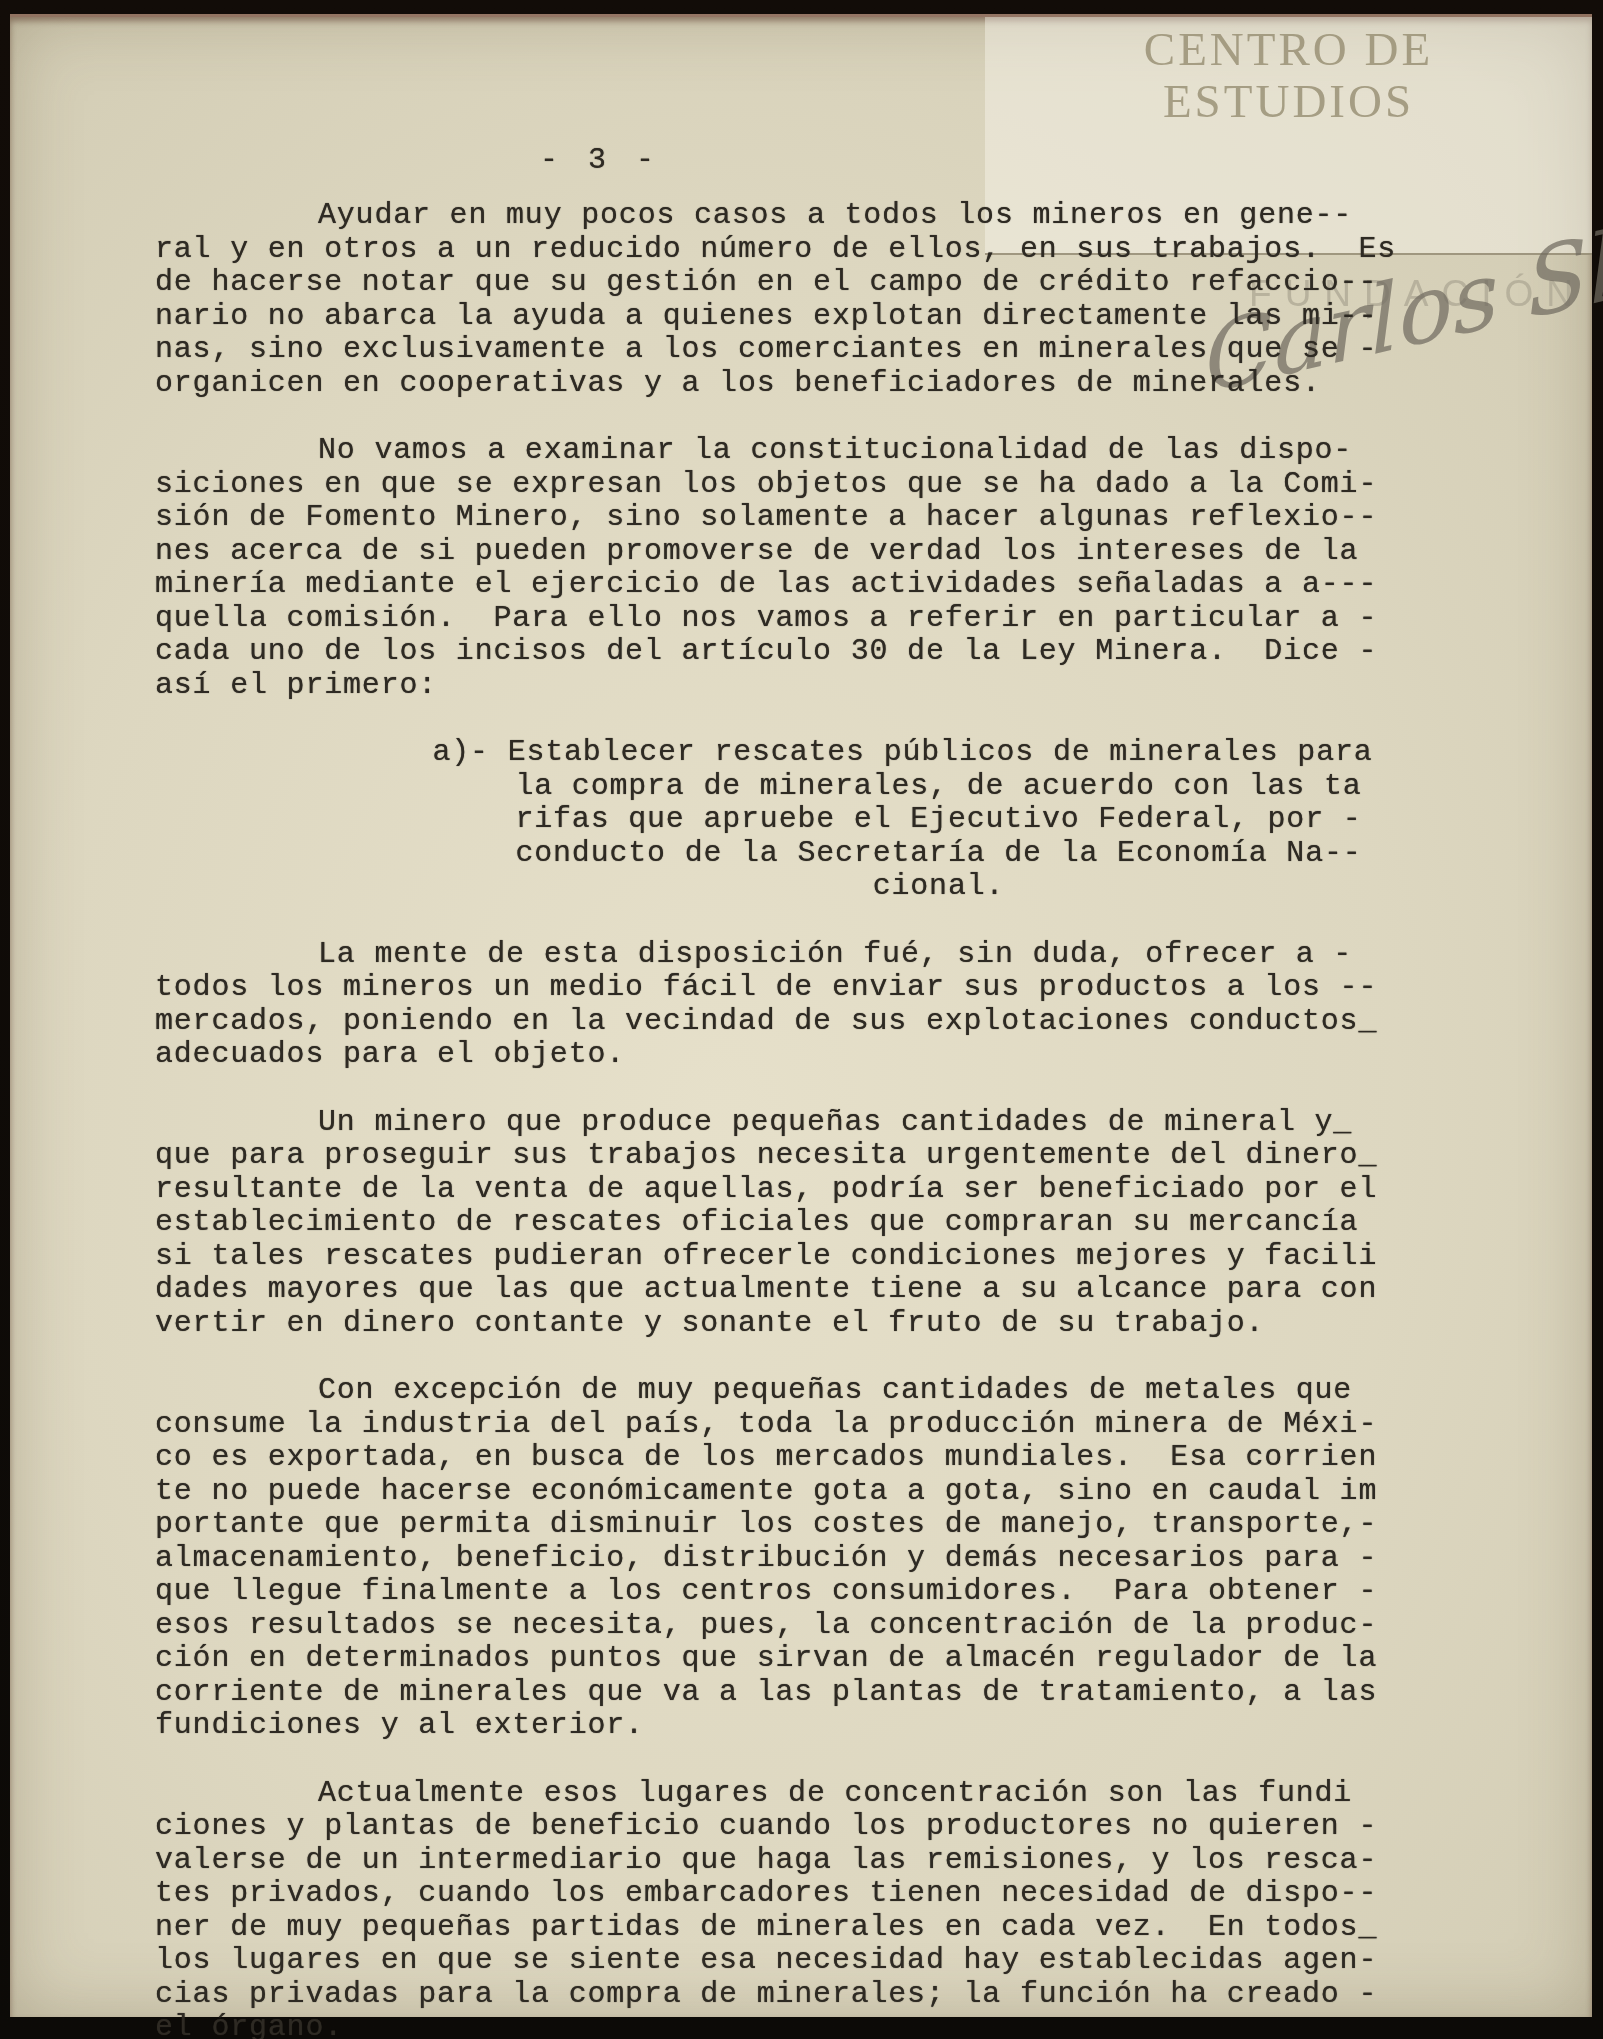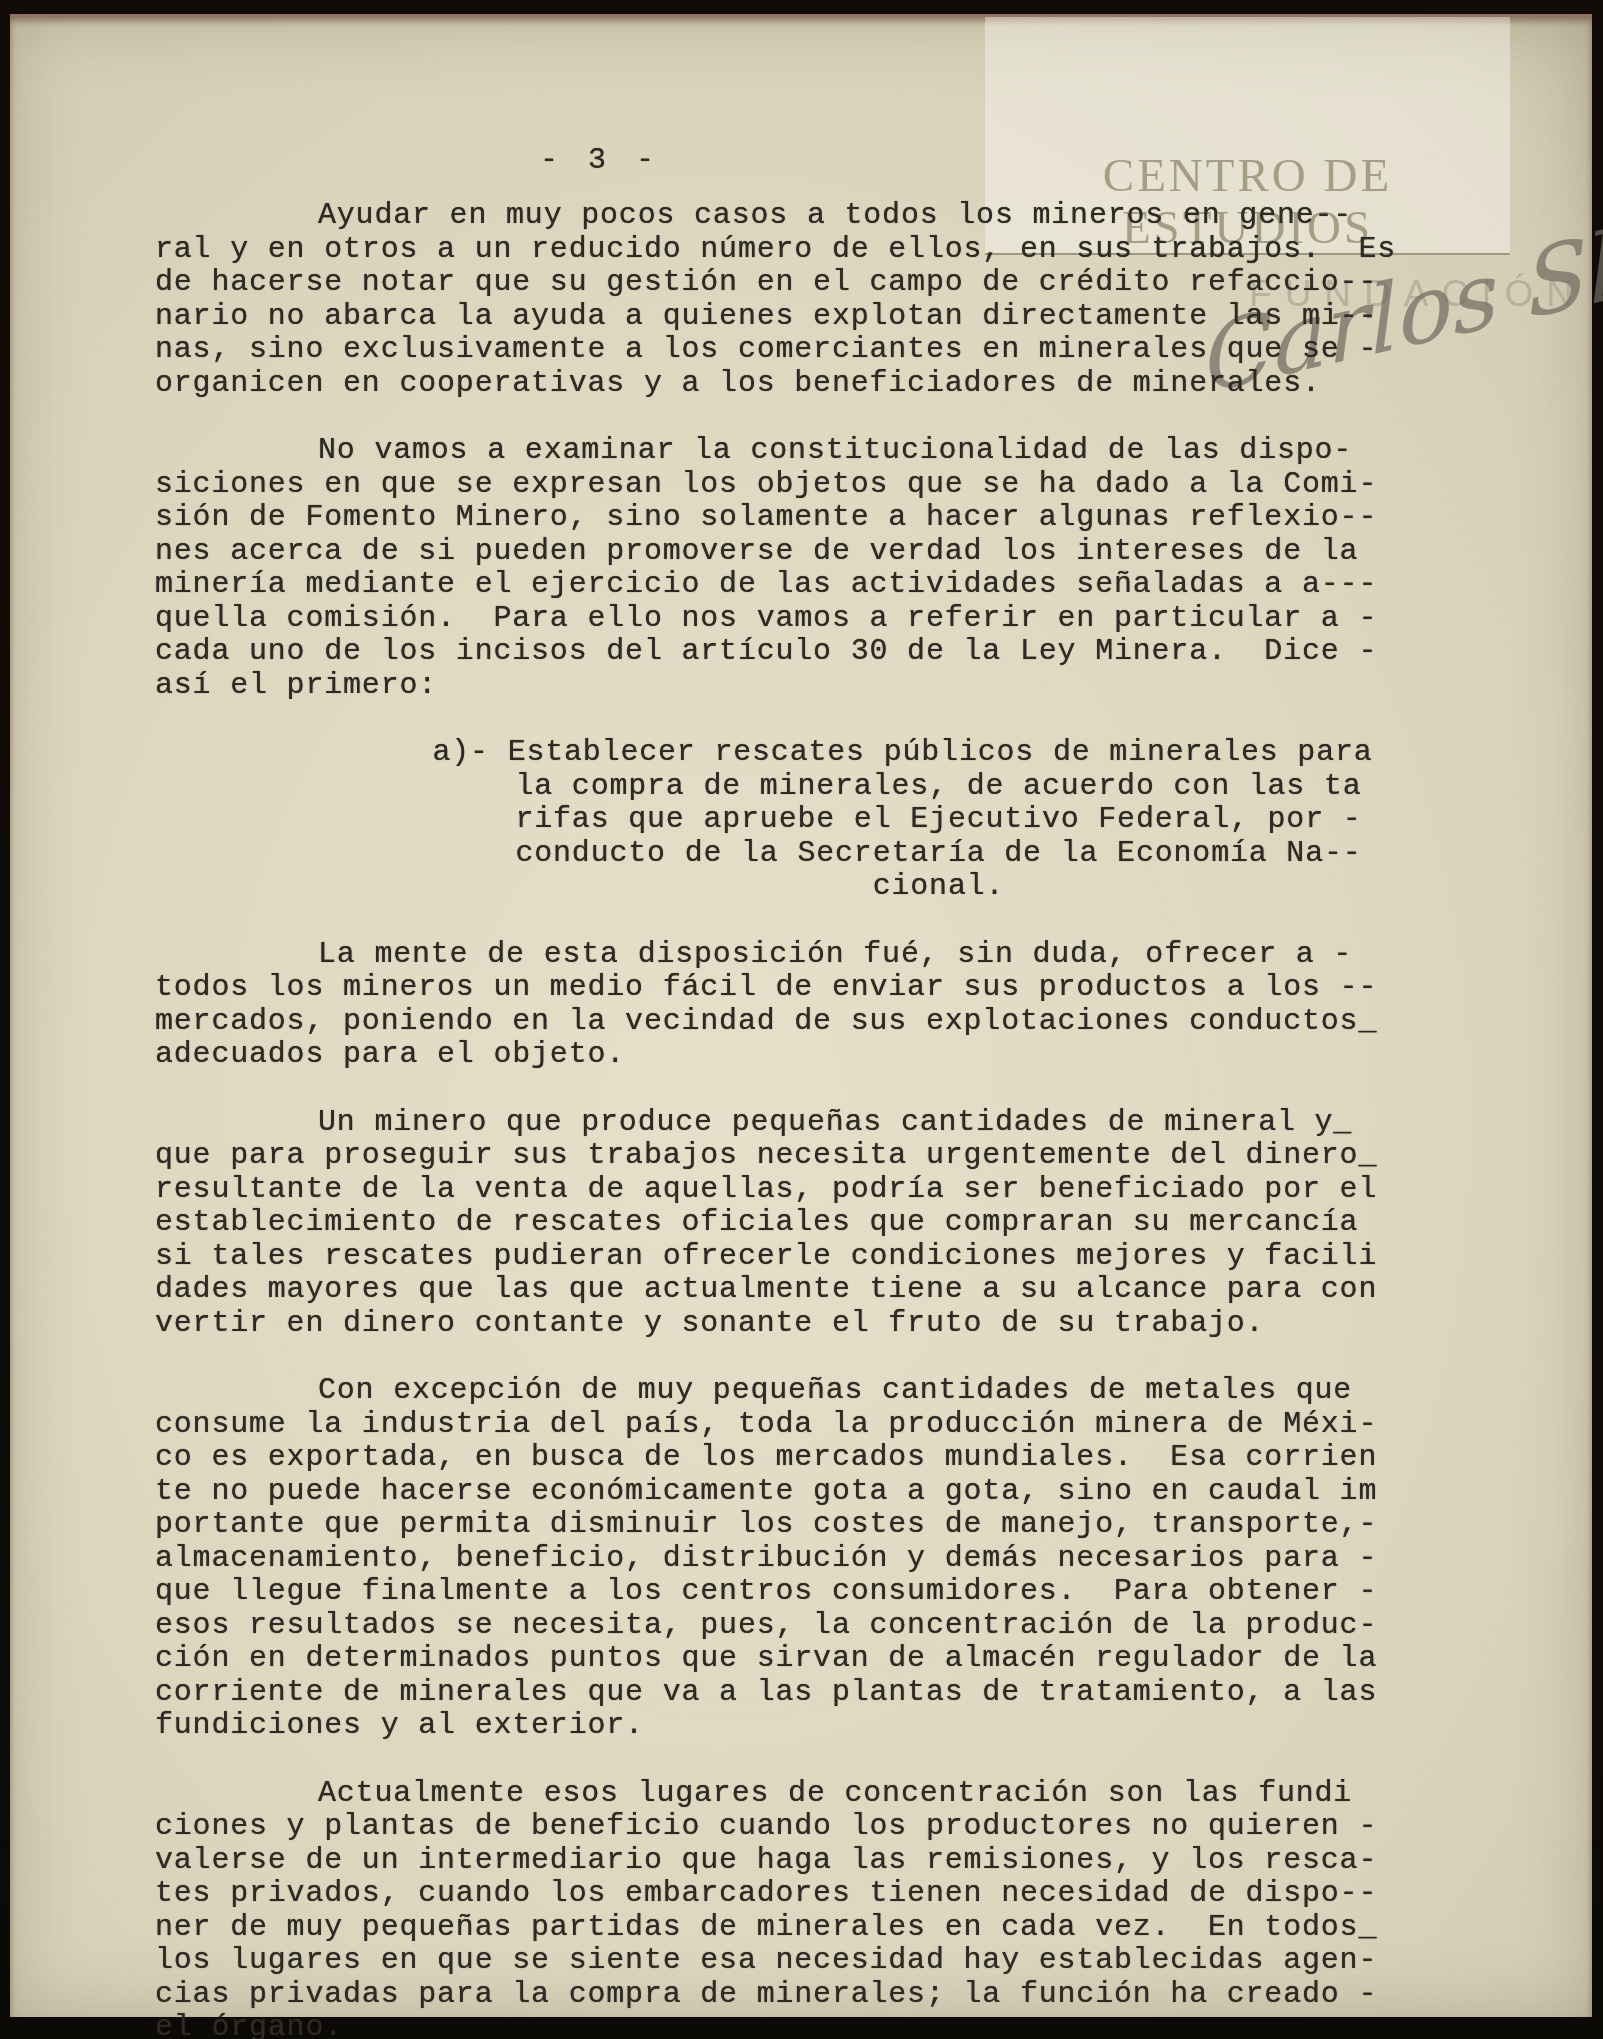--- a/index.html
+++ b/index.html
@@ -13,24 +13,24 @@
   .scan-frame{position:absolute;inset:0;background:linear-gradient(180deg,#120c08 0%,#0c0a07 100%);}
   .paper{
     position:absolute;left:10px;top:14px;width:1582px;height:2000px;
     background:radial-gradient(ellipse at 45% 55%, #e6e0ca 0%, #ddd7c0 55%, #d3cdb5 90%, #c8c2aa 100%);
     box-shadow:inset 0 0 70px rgba(95,78,50,.28), inset 0 4px 6px rgba(70,30,20,.45);
     border-top:3px solid rgba(90,38,25,.55);
   }
   
   .wm-layer{position:absolute;inset:0;z-index:1;}
   .wm-box{
-    position:absolute;left:975px;top:0;width:525px;height:238px;
+    position:absolute;left:975px;top:0;width:607px;height:238px;
     background:rgba(252,250,242,.40);
     border-bottom:2px solid rgba(135,125,100,.75);
-    display:flex;flex-direction:column;justify-content:flex-end;align-items:center;
+    display:flex;flex-direction:column;justify-content:flex-start;align-items:center;
     padding-top:6px;box-sizing:border-box;
   }
   .wm-line{
     font-family:"Liberation Serif",serif;
     font-size:47px;line-height:52px;letter-spacing:3px;
     color:rgba(148,138,110,.78);
   }
   .wm-foundation{
     position:absolute;right:6px;top:256px;
     font-family:"Liberation Sans",sans-serif;

